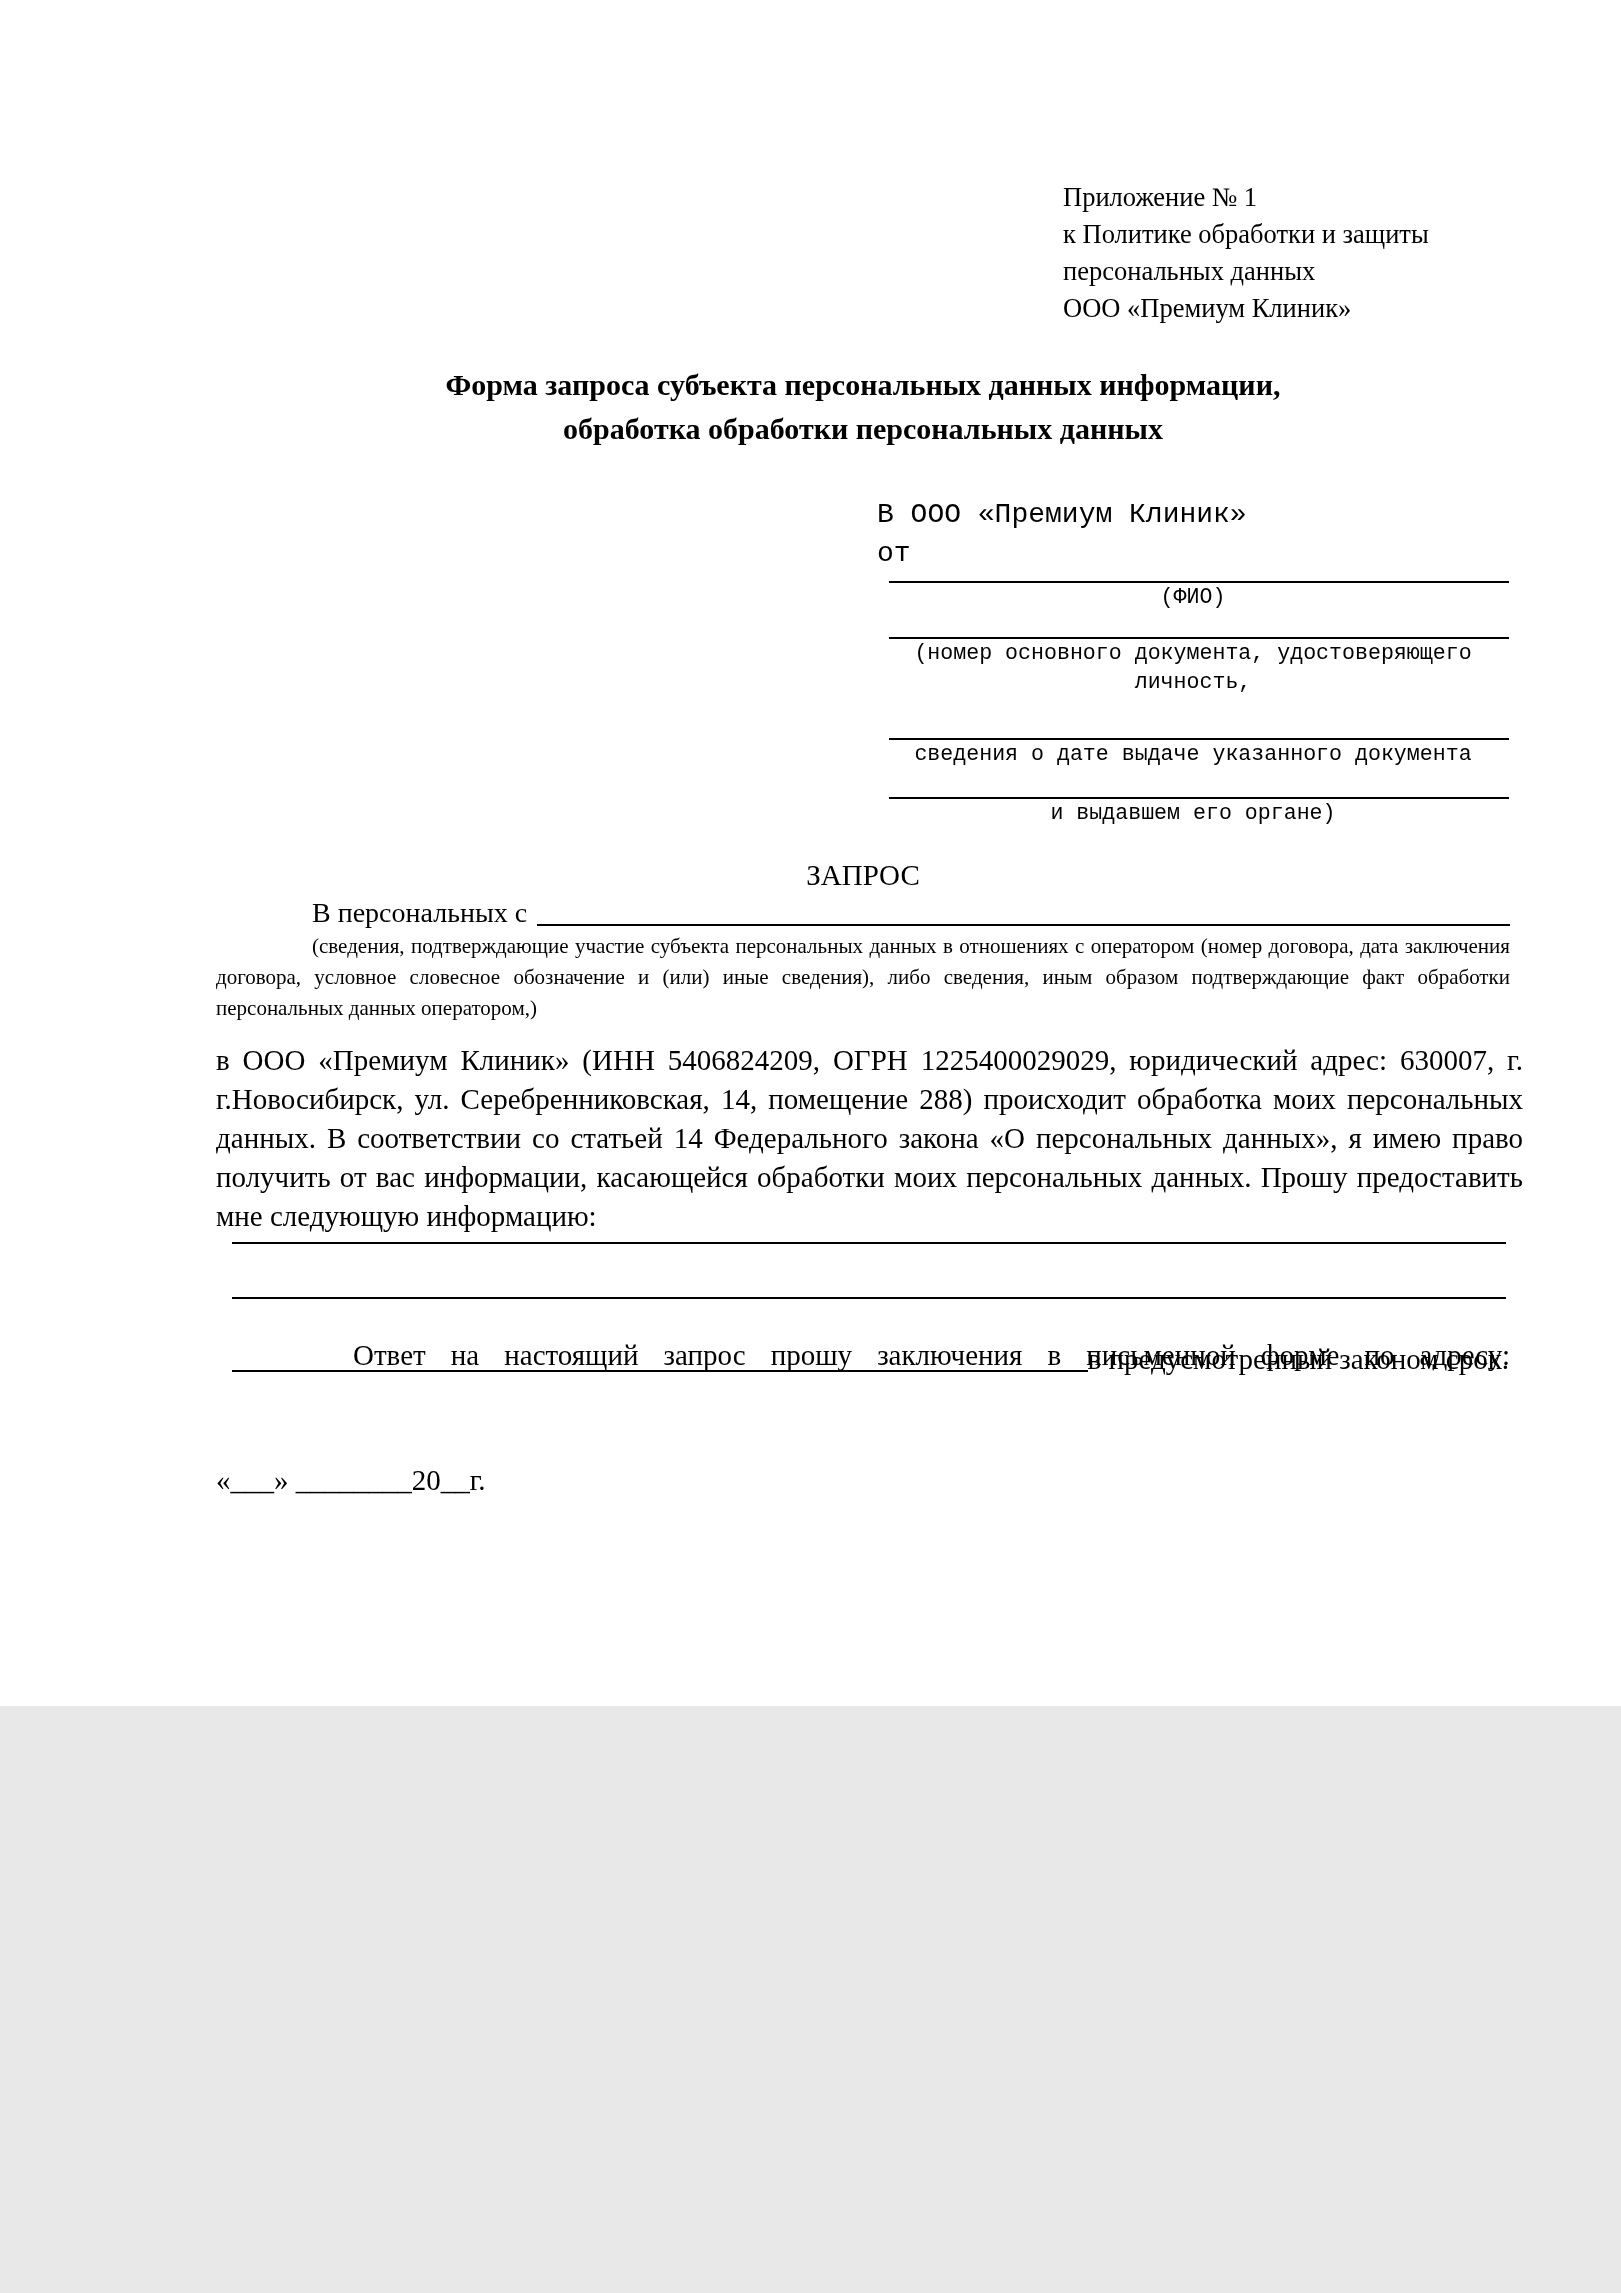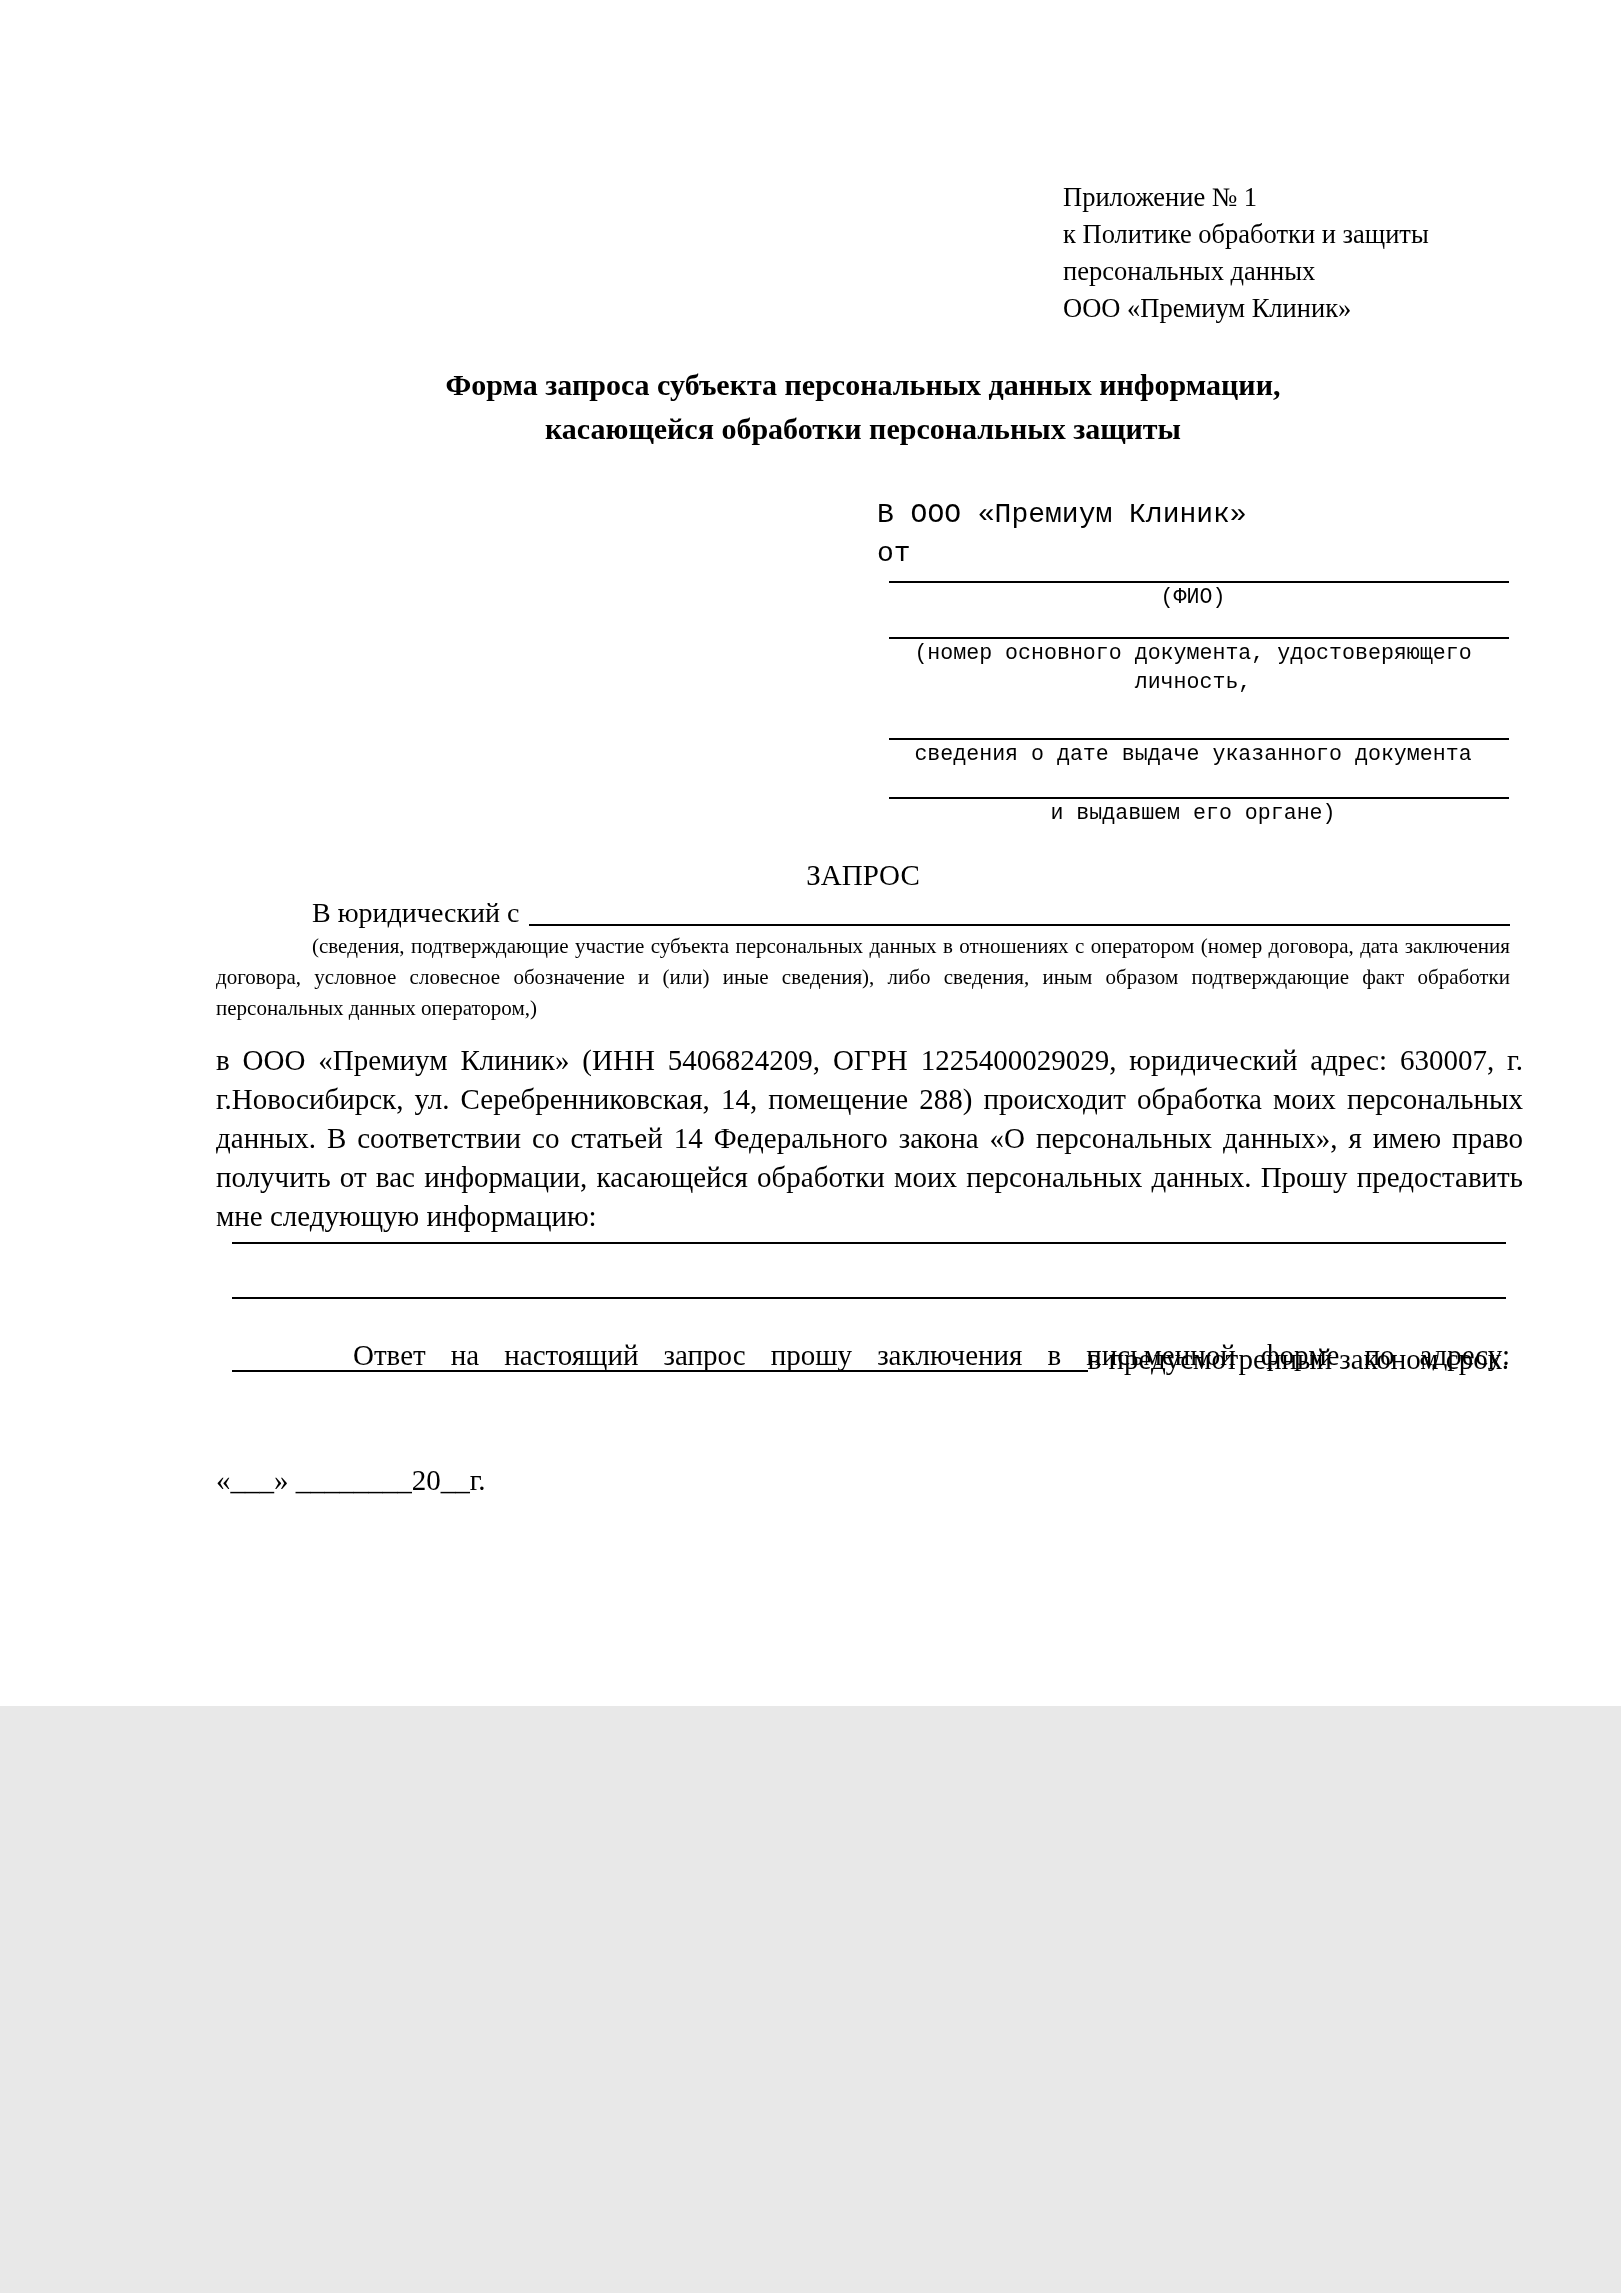--- a/index.html
+++ b/index.html
@@ -96,21 +96,21 @@
 
   <div class="appendix-note">
     <div>Приложение № 1</div>
     <div>к Политике обработки и защиты</div>
     <div>персональных данных</div>
     <div>ООО «Премиум Клиник»</div>
   </div>
 
   <div class="doc-title">
     <div>Форма запроса субъекта персональных данных информации,</div>
-    <div>касающейся обработки персональных защиты</div>
+    <div>обработка обработки персональных данных</div>
   </div>
 
   <div class="addressee">
     <div class="addr-line">В ООО «Премиум Клиник»</div>
     <div class="addr-line">от</div>
 
     <div class="write-rule addr-rule gap1"></div>
     <div class="addr-caption">(ФИО)</div>
 
     <div class="write-rule addr-rule gap2"></div>
@@ -119,21 +119,21 @@
     <div class="write-rule addr-rule gap3"></div>
     <div class="addr-caption">сведения о дате выдаче указанного документа</div>
 
     <div class="write-rule addr-rule gap4"></div>
     <div class="addr-caption">и выдавшем его органе)</div>
   </div>
 
   <div class="request-heading">ЗАПРОС</div>
 
   <div class="lead-row">
-    <span class="lead-label">В юридический с</span>
+    <span class="lead-label">В персональных с</span>
     <span class="flex-rule"></span>
   </div>
 
   <div class="fine-print">(сведения, подтверждающие участие субъекта персональных данных в отношениях с оператором (номер договора, дата заключения договора, условное словесное обозначение и (или) иные сведения), либо сведения, иным образом подтверждающие факт обработки персональных данных оператором,)</div>
 
   <p class="body-par">в ООО «Премиум Клиник» (ИНН 5406824209, ОГРН 1225400029029, юридический адрес: 630007, г. г.Новосибирск, ул. Серебренниковская, 14, помещение 288) происходит обработка моих персональных данных. В соответствии со статьей 14 Федерального закона «О персональных данных», я имею право получить от вас информации, касающейся обработки моих персональных данных. Прошу предоставить мне следующую информацию:</p>
 
   <div class="blank-line first"></div>
   <div class="blank-line second"></div>
 

